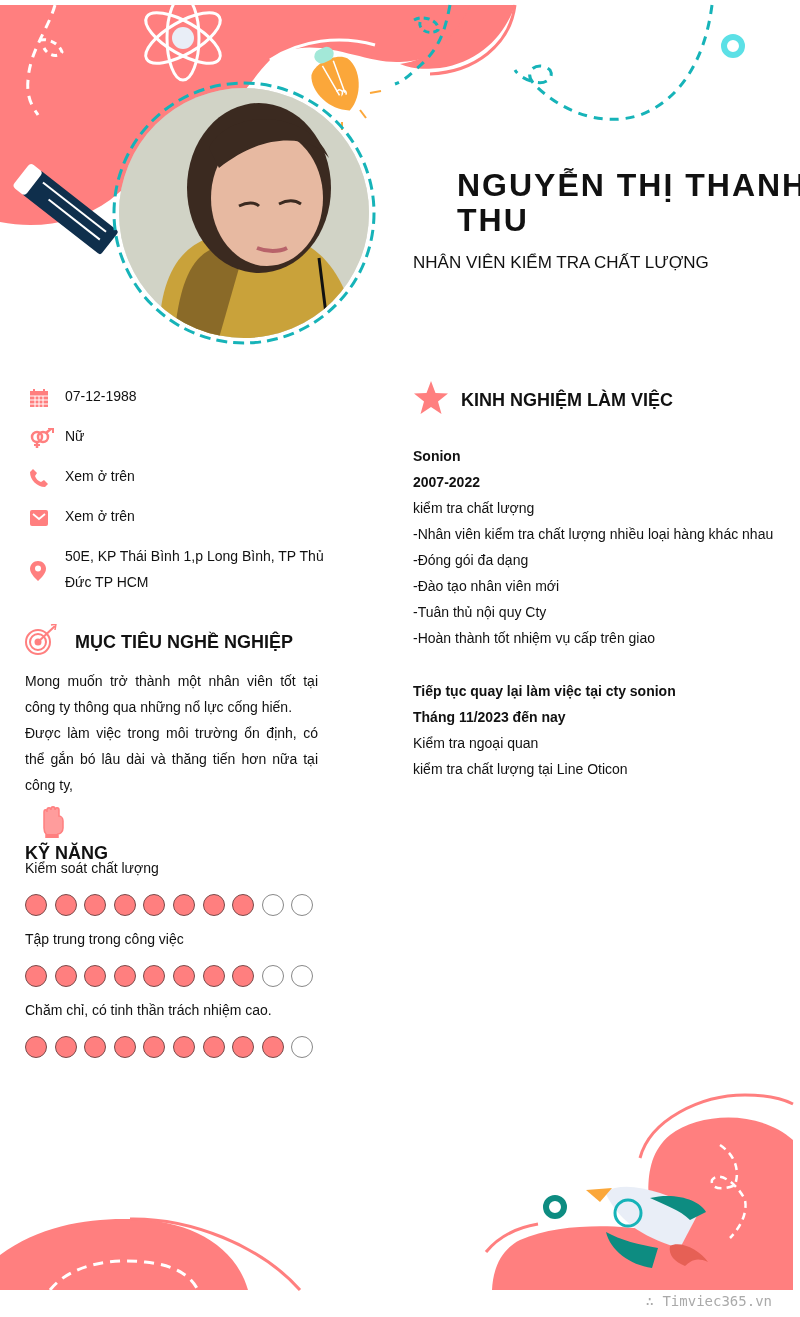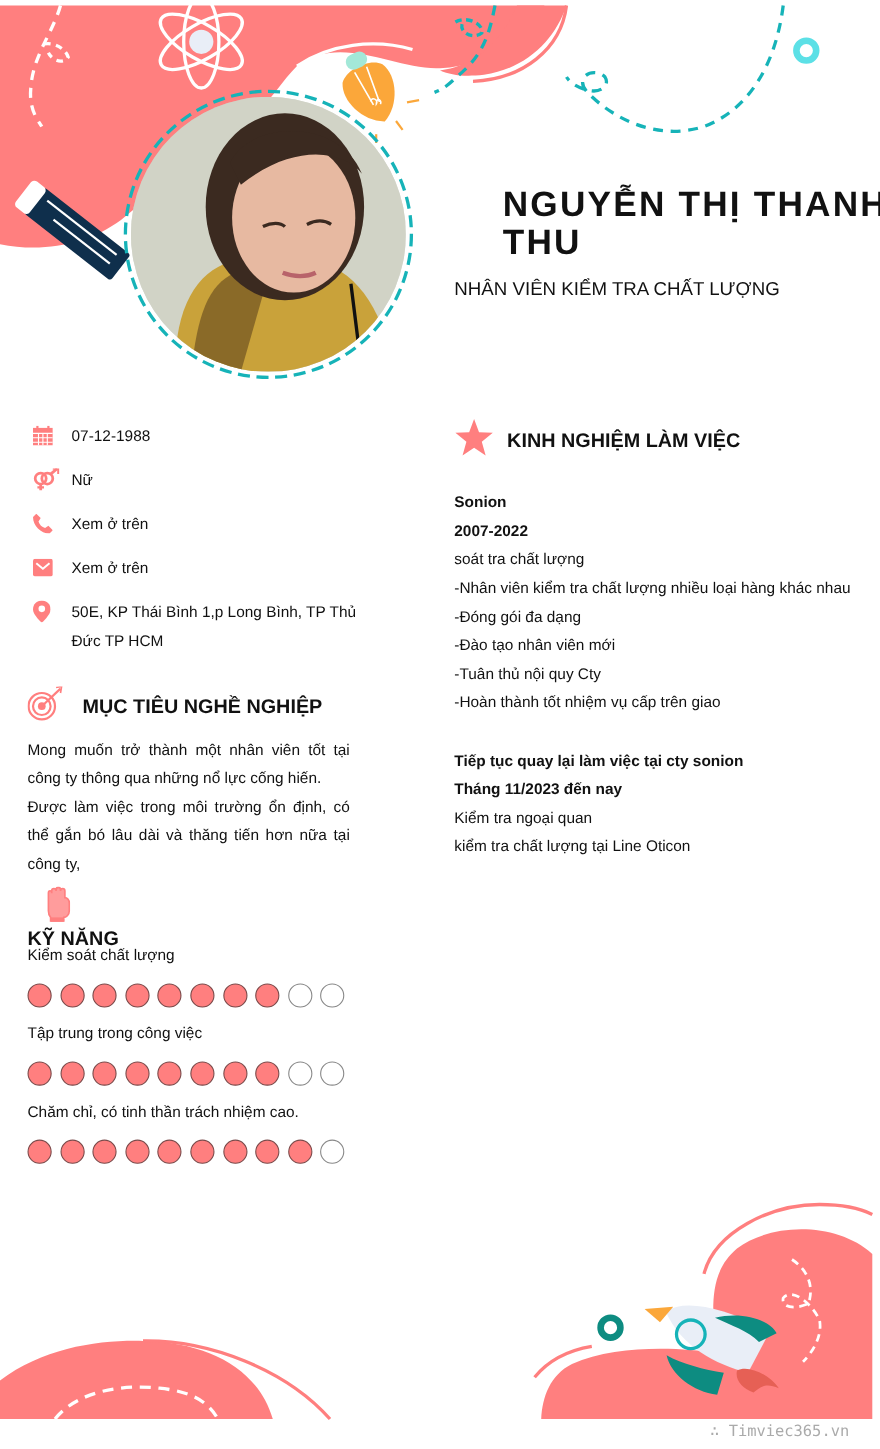--- a/index.html
+++ b/index.html
@@ -4,21 +4,21 @@
   <style>
     * { box-sizing: border-box; margin: 0; padding: 0; }
     html, body { width: 800px; height: 1317px; background: #fff; overflow: hidden; }
     body { position: relative; font-family: "Liberation Sans", "DejaVu Sans", sans-serif; color: #111; }
     .deco { position: absolute; left: 0; top: 0; width: 800px; height: 1317px; pointer-events: none; }
     .photo-wrap { position: absolute; left: 111px; top: 80px; width: 266px; height: 266px; }
     .photo { position: absolute; left: 8px; top: 8px; width: 250px; height: 250px; border-radius: 50%; overflow: hidden; }
     .name { position: absolute; left: 413px; top: 168px; width: 370px; font-size: 32px; font-weight: 700; letter-spacing: 2px; line-height: 35px; color: #111; margin-left: 44px; }
     .title { position: absolute; left: 413px; top: 253px; font-size: 17px; color: #111; }
     .info { position: absolute; left: 30px; top: 386px; width: 300px; }
-    .info-row { display: flex; align-items: flex-start; margin-bottom: 17px; font-size: 14px; line-height: 26px; }
+    .info-row { display: flex; align-items: center; margin-bottom: 17px; font-size: 14px; line-height: 26px; }
     .info-row .ic { width: 35px; flex: none; height: 20px; display: flex; align-items: center; }
     .info-row .tx { flex: 1; padding-top: 0px; margin-top: -3px; }
     .sec-head { position: absolute; display: flex; align-items: center; font-size: 18px; font-weight: 700; color: #111; }
     .sec-head .ic { width: 50px; flex: none; }
     .obj-text { position: absolute; left: 25px; top: 668px; width: 293px; font-size: 14px; line-height: 26px; text-align: justify; }
     .skills { position: absolute; left: 25px; top: 856px; width: 300px; }
     .skill-name { font-size: 14px; line-height: 24px; }
     .dots { display: flex; gap: 7.6px; margin: 14px 0 11px 0; }
     .dot { width: 22px; height: 22px; border-radius: 50%; border: 1.5px solid #888; background: #fff; }
     .dot.on { background: #ff7f7f; border-color: #7a4a4a; }
@@ -245,21 +245,21 @@
   <span class="ic" style="width:48px">
     <svg width="36" height="34" viewBox="0 0 36 34">
         <polygon points="18,0 22.5,12 35,12.5 25,20.5 28.5,33 18,26 7.5,33 11,20.5 1,12.5 13.5,12" fill="#ff7f7f"></polygon>
       </svg>
   </span>
   <span>KINH NGHIỆM LÀM VIỆC</span>
 </div>
 <div class="exp" id="exp">
     <div class="b">Sonion</div>
     <div class="b">2007-2022</div>
-    <div>soát tra chất lượng</div>
+    <div>kiểm tra chất lượng</div>
     <div>-Nhân viên kiểm tra chất lượng nhiều loại hàng khác nhau</div>
     <div>-Đóng gói đa dạng</div>
     <div>-Đào tạo nhân viên mới</div>
     <div>-Tuân thủ nội quy Cty</div>
     <div>-Hoàn thành tốt nhiệm vụ cấp trên giao</div>
     <div class="gap"></div>
     <div class="b">Tiếp tục quay lại làm việc tại cty sonion</div>
     <div class="b">Tháng 11/2023 đến nay</div>
     <div>Kiểm tra ngoại quan</div>
     <div>kiểm tra chất lượng tại Line Oticon</div>

